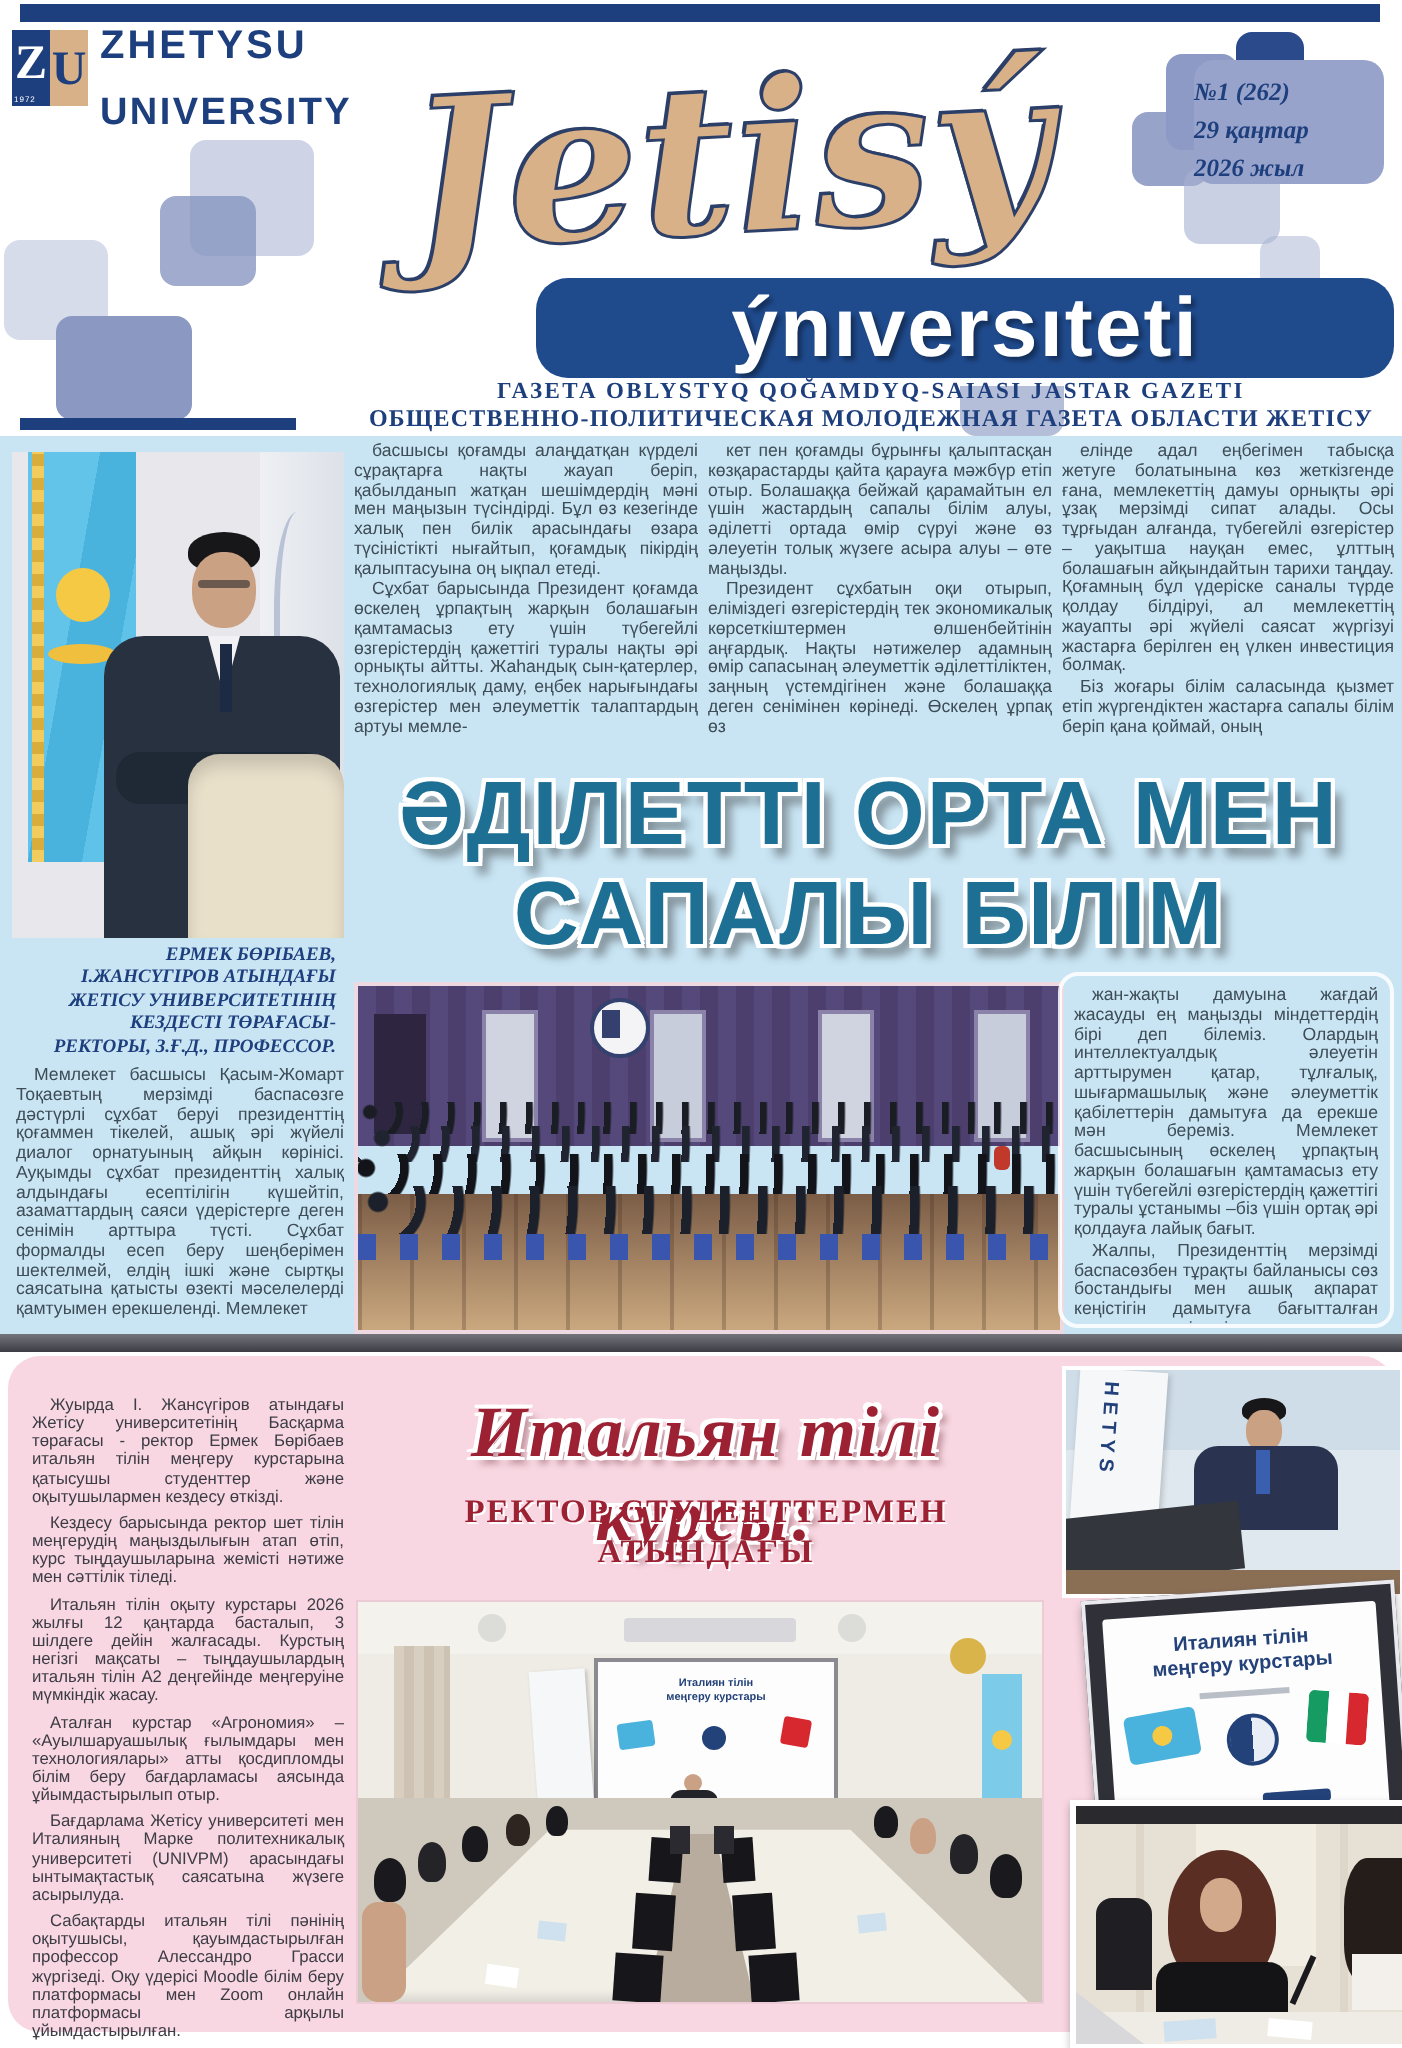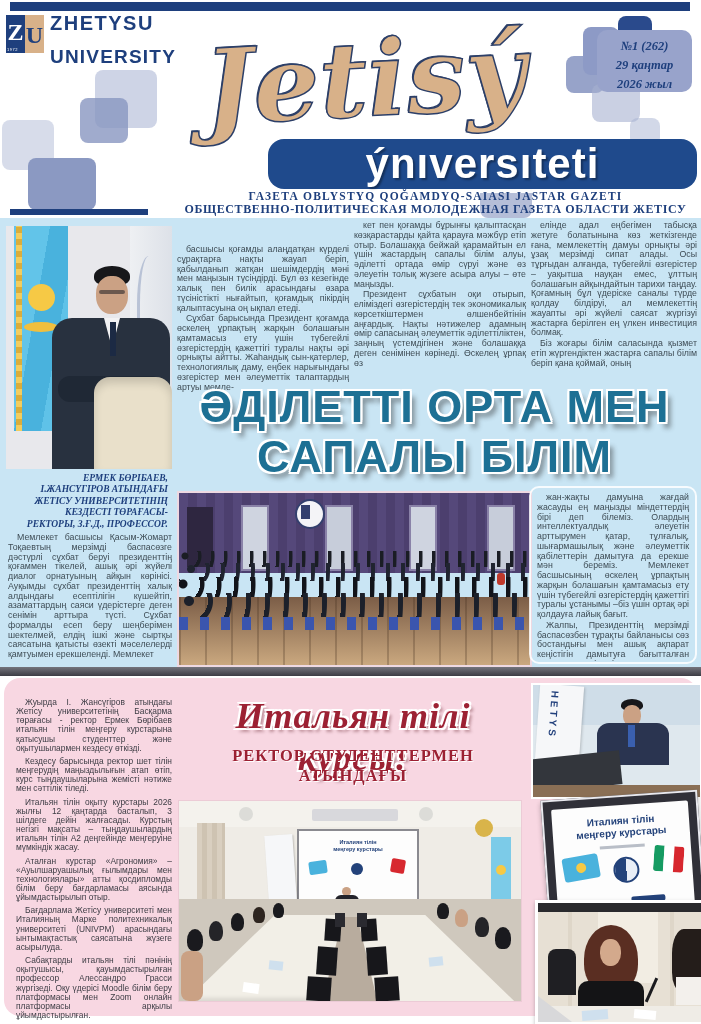--- a/index.html
+++ b/index.html
@@ -19,21 +19,21 @@
   .logo-name{left:50px;top:13px;color:#1e3f7d;font-weight:bold;z-index:4;line-height:1;}
   .logo-name .l1{font-size:20px;letter-spacing:1.5px;}
   .logo-name .l2{font-size:19px;letter-spacing:1.2px;margin-top:14px;}
   .masthead-script{left:150px;top:-20px;width:430px;height:205px;z-index:5;text-align:center;
      font-family:"DejaVu Serif",serif;font-style:italic;font-weight:bold;font-size:104px;line-height:200px;
      color:#d8b189;-webkit-text-stroke:1.5px #2c3f68;
      text-shadow:3px 2px 0 #ffffff,-1px -1px 0 #2c3f68;transform:rotate(-3deg);}
   .issue-shadow{left:583px;top:27px;width:36px;height:48px;background:#8d9ac6;border-radius:8px;z-index:1;}
   .issue-box{left:597px;top:30px;width:95px;height:62px;background:#98a3cb;border-radius:10px;z-index:2;
      font-family:"Liberation Serif",serif;font-style:italic;font-weight:bold;font-size:12.5px;line-height:1.5;
-     color:#1e3f7d;text-align:center;padding-top:7px;box-sizing:border-box;}
+     color:#1e3f7d;text-align:left;padding-top:7px;box-sizing:border-box;}
   .banner{left:268px;top:139px;width:429px;height:50px;background:#1f4a8c;border-radius:16px;z-index:3;
      box-shadow:3px 4px 0 rgba(255,255,255,.95);display:flex;align-items:center;justify-content:center;}
   .banner-word{color:#fff;font-weight:bold;font-size:42px;letter-spacing:1px;
      font-family:"Liberation Sans","DejaVu Sans",sans-serif;text-shadow:2px 2px 2px rgba(0,0,0,.35);}
   .tagline{left:178px;width:515px;text-align:center;color:#1e3f7d;font-weight:bold;z-index:3;
      font-family:"Liberation Serif","DejaVu Serif",serif;}
   .tagline1{top:190px;font-size:11.5px;letter-spacing:1.2px;}
   .tagline2{top:202px;font-size:12px;letter-spacing:.6px;}
   .header-bar2{left:10px;top:209px;width:138px;height:6px;background:#1e3f7d;}
 
@@ -141,21 +141,21 @@
     <span>ЕРМЕК БӨРІБАЕВ,</span>
     <span>І.ЖАНСҮГІРОВ АТЫНДАҒЫ</span>
     <span>ЖЕТІСУ УНИВЕРСИТЕТІНІҢ</span>
     <span>КЕЗДЕСТІ ТӨРАҒАСЫ-</span>
     <span>РЕКТОРЫ, З.Ғ.Д., ПРОФЕССОР.</span>
   </div>
 
   <div class="abs body-text" style="left:8px;top:533px;width:164px;height:132px;">
     <p>Мемлекет басшысы Қасым-Жомарт Тоқаевтың мерзімді баспасөзге дәстүрлі сұхбат беруі президенттің қоғаммен тікелей, ашық әрі жүйелі диалог орнатуының айқын көрінісі. Ауқымды сұхбат президенттің халық алдындағы есептілігін күшейтіп, азаматтардың саяси үдерістерге деген сенімін арттыра түсті. Сұхбат формалды есеп беру шеңберімен шектелмей, елдің ішкі және сыртқы саясатына қатысты өзекті мәселелерді қамтуымен ерекшеленді. Мемлекет</p>
   </div>
-  <div class="abs body-text" style="left:177px;top:221px;width:172px;height:162px;margin-top:24px;">
+  <div class="abs body-text" style="left:177px;top:221px;width:172px;height:162px;">
     <p>басшысы қоғамды алаңдатқан күрделі сұрақтарға нақты жауап беріп, қабылданып жатқан шешімдердің мәні мен маңызын түсіндірді. Бұл өз кезегінде халық пен билік арасындағы өзара түсіністікті нығайтып, қоғамдық пікірдің қалыптасуына оң ықпал етеді.</p>
     <p>Сұхбат барысында Президент қоғамда өскелең ұрпақтың жарқын болашағын қамтамасыз ету үшін түбегейлі өзгерістердің қажеттігі туралы нақты әрі орнықты айтты. Жаһандық сын-қатерлер, технологиялық даму, еңбек нарығындағы өзгерістер мен әлеуметтік талаптардың артуы мемле-</p>
   </div>
   <div class="abs body-text" style="left:354px;top:221px;width:172px;height:162px;">
     <p>кет пен қоғамды бұрынғы қалыптасқан көзқарастарды қайта қарауға мәжбүр етіп отыр. Болашаққа бейжай қарамайтын ел үшін жастардың сапалы білім алуы, әділетті ортада өмір сүруі және өз әлеуетін толық жүзеге асыра алуы – өте маңызды.</p>
     <p>Президент сұхбатын оқи отырып, еліміздегі өзгерістердің тек экономикалық көрсеткіштермен өлшенбейтінін аңғардық. Нақты нәтижелер адамның өмір сапасынаң әлеуметтік әділеттіліктен, заңның үстемдігінен және болашаққа деген сенімінен көрінеді. Өскелең ұрпақ өз</p>
   </div>
   <div class="abs body-text" style="left:531px;top:221px;width:166px;height:162px;">
     <p>елінде адал еңбегімен табысқа жетуге болатынына көз жеткізгенде ғана, мемлекеттің дамуы орнықты әрі ұзақ мерзімді сипат алады. Осы тұрғыдан алғанда, түбегейлі өзгерістер – уақытша науқан емес, ұлттың болашағын айқындайтын тарихи таңдау. Қоғамның бұл үдеріске саналы түрде қолдау білдіруі, ал мемлекеттің жауапты әрі жүйелі саясат жүргізуі жастарға берілген ең үлкен инвестиция болмақ.</p>
     <p>Біз жоғары білім саласында қызмет етіп жүргендіктен жастарға сапалы білім беріп қана қоймай, оның</p>

